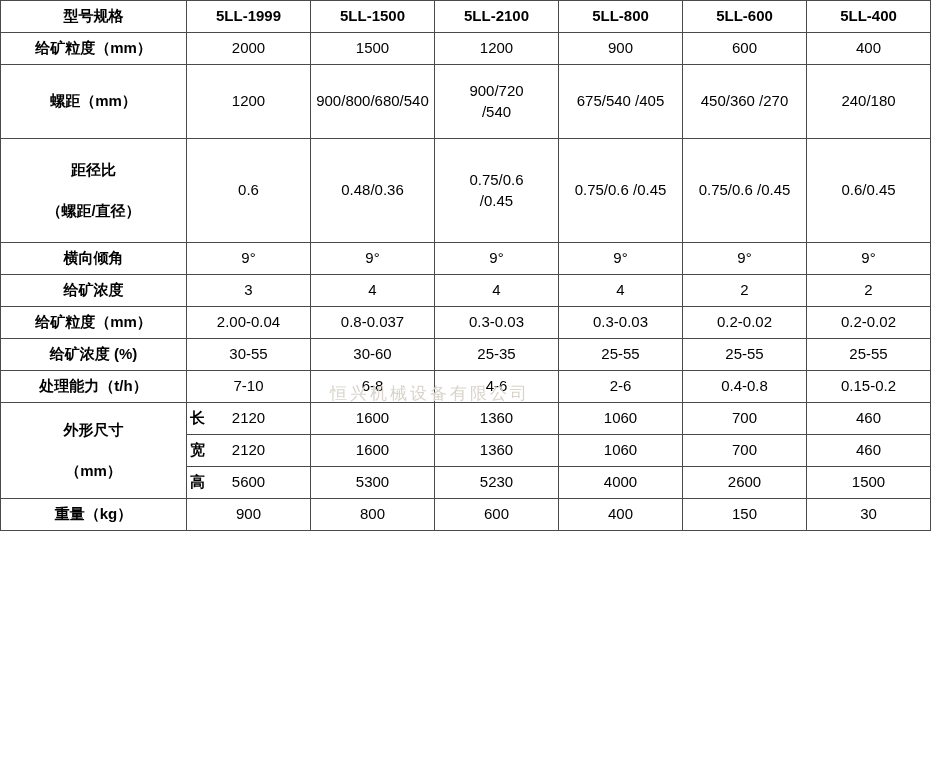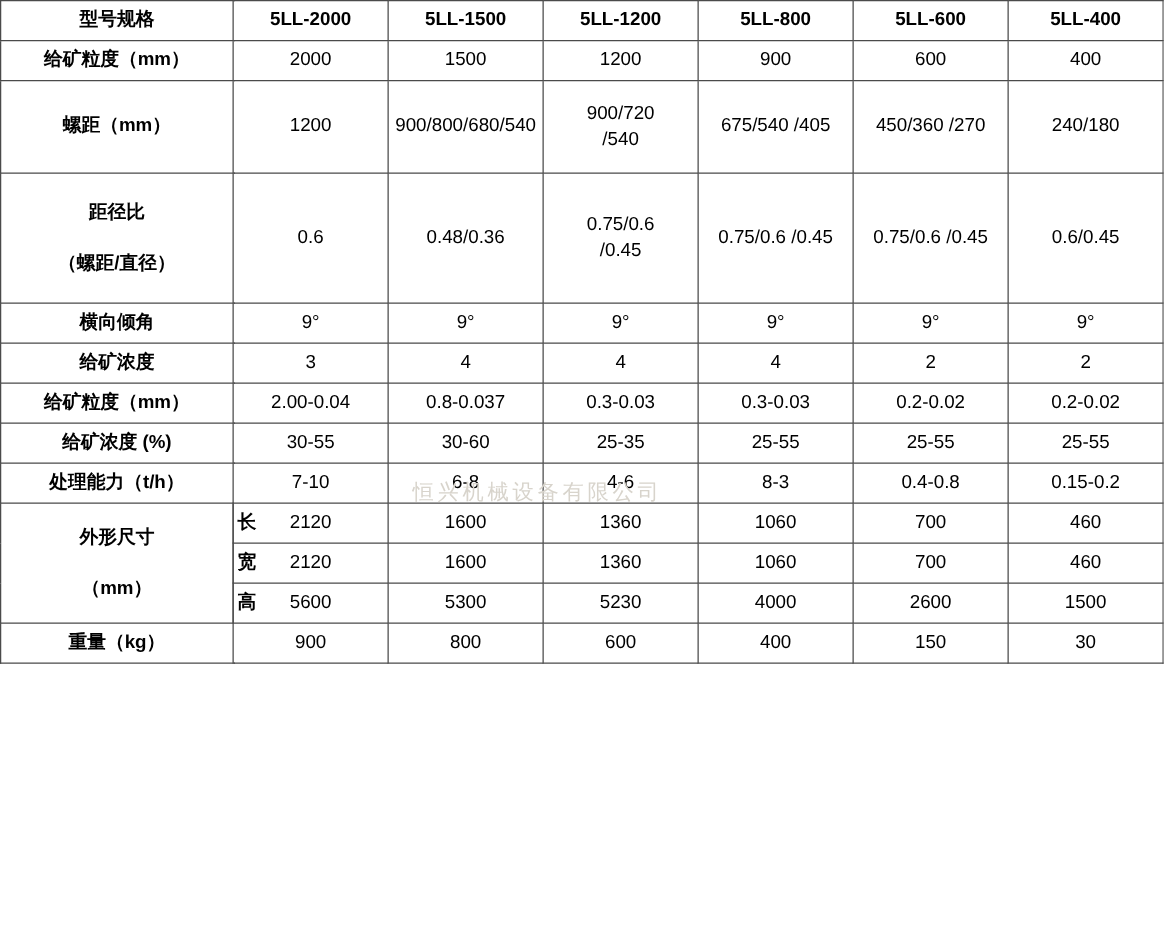--- a/index.html
+++ b/index.html
@@ -73,23 +73,23 @@
     <col class="col-data">
         <col class="col-data">
         <col class="col-data">
     <col class="col-data">
         <col class="col-data">
         <col class="col-data">
   </colgroup>
   <tbody>
     <tr>
       <td class="hdr" colspan="2">型号规格</td>
-      <td class="hdr">5LL-2000</td>
+      <td class="hdr">5LL-1999</td>
       <td class="hdr">5LL-1500</td>
-      <td class="hdr">5LL-1200</td>
+      <td class="hdr">5LL-2100</td>
       <td class="hdr">5LL-800</td>
       <td class="hdr">5LL-600</td>
       <td class="hdr">5LL-400</td>
     </tr>
 
     <tr>
       <td class="rowlabel" colspan="2">给矿粒度（mm）</td>
       <td>2000</td>
       <td>1500</td>
       <td>1200</td>
@@ -160,21 +160,21 @@
       <td>25-55</td>
       <td>25-55</td>
       <td>25-55</td>
     </tr>
 
     <tr>
       <td class="rowlabel" colspan="2">处理能力（t/h）</td>
       <td>7-10</td>
       <td>6-8</td>
       <td>4-6</td>
-      <td>8-3</td>
+      <td>2-6</td>
       <td>0.4-0.8</td>
       <td>0.15-0.2</td>
     </tr>
 
     <tr>
       <td class="rowlabel two-line dim-main" rowspan="3">外形尺寸
 
 （mm）</td>
       <td class="sublabel dim-sub">长</td>
       <td>2120</td>

